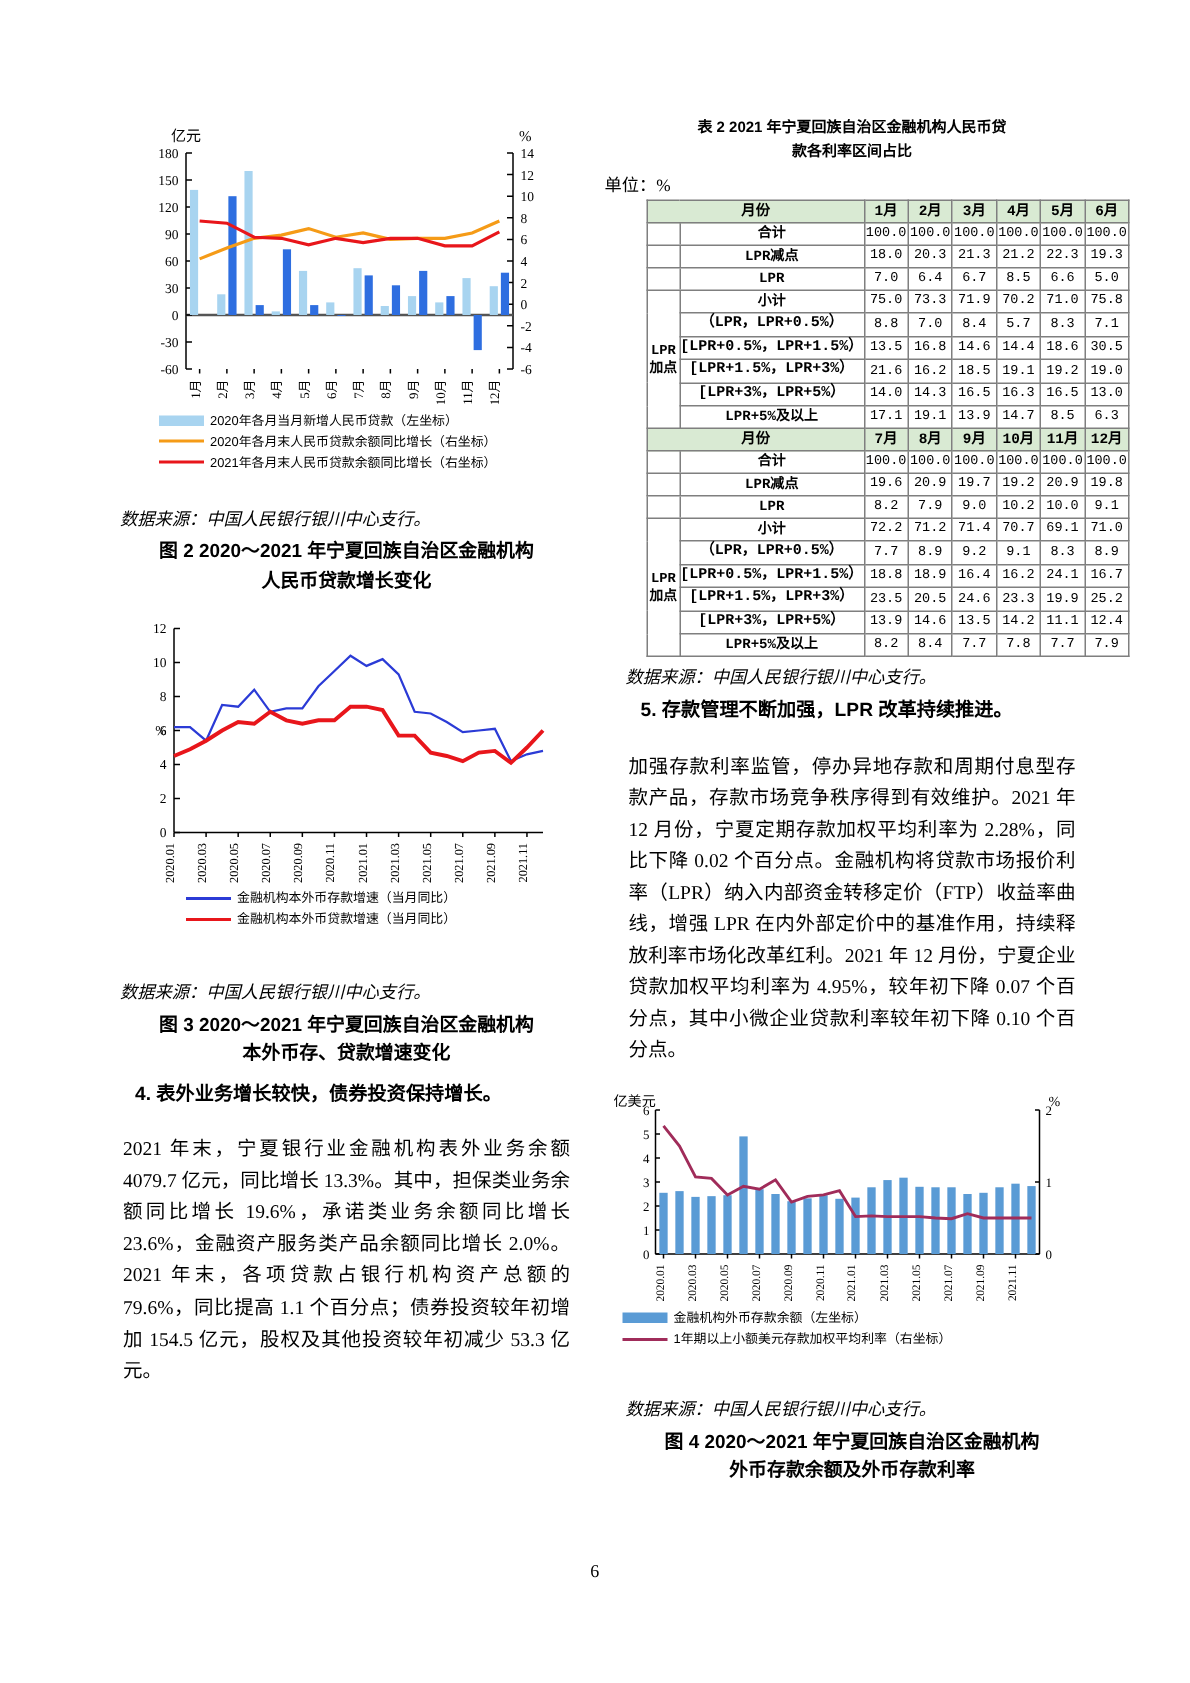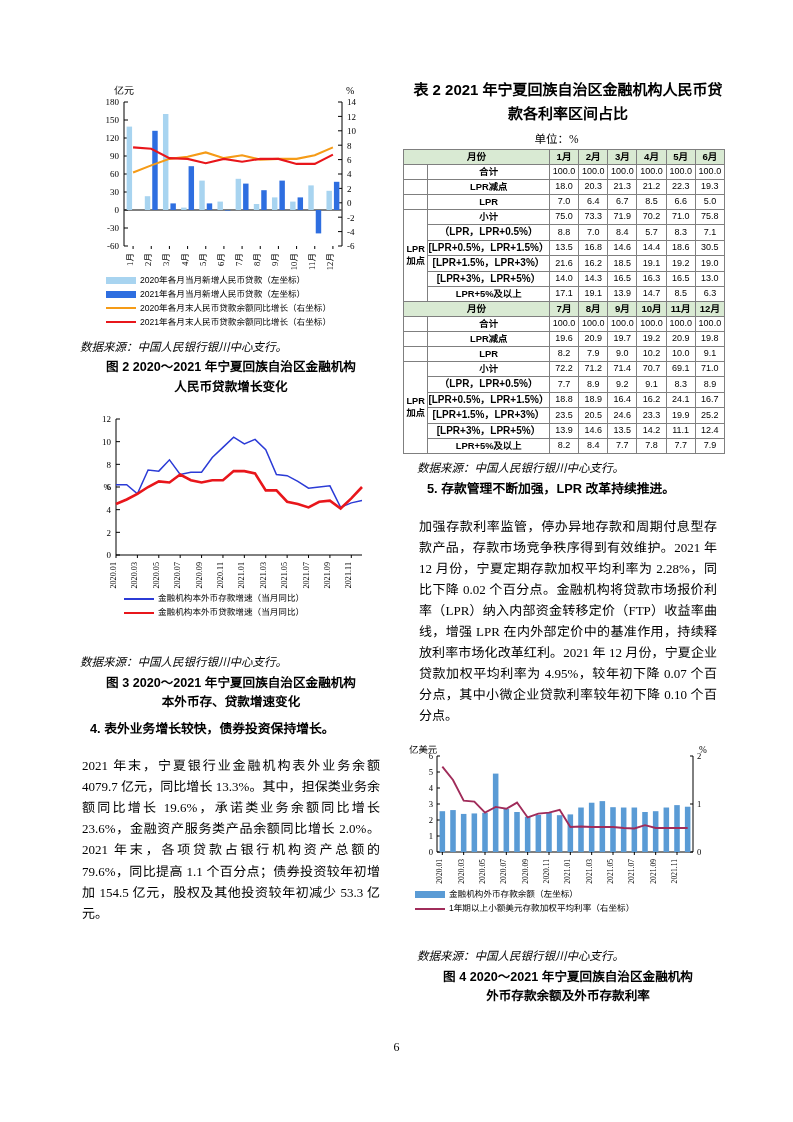--- a/index.html
+++ b/index.html
@@ -32,28 +32,28 @@
   .sec-head {
     font-size: 12.8px; font-weight:bold; text-indent:24px;
     line-height:1.62; margin:2px 0 0 0;
     font-family: "Liberation Sans", sans-serif;
   }
   .para {
     font-size: 13px; line-height:1.62; text-align:justify;
     text-justify: inter-ideograph; margin:16px;
   }
   .tblcap {
-    font-size:15px; font-weight:bold; text-align:center; line-height:1.6;
+    font-size:10px; font-weight:bold; text-align:center; line-height:1.6;
     font-family:"Liberation Sans", sans-serif; margin:0 0 4px 0;
   }
-  .unit { font-size:11.5px; text-align:center; margin:4px 23px 3px 0; }
+  .unit { font-size:11.5px; text-align:left; margin:4px 23px 3px 0; }
 
   
   table.t2 { border-collapse: collapse; width:322px; font-size:9.2px;
-             font-family:Liberation Sans, sans-serif; }
+             font-family:Liberation Mono, monospace;margin-left:28px; }
   table.t2 td, table.t2 th {
     border:1px solid #7f7f7f; text-align:center; padding:1px 0;
     height:15px; line-height:1.25; font-weight:normal;
   }
   table.t2 th.mon { background:#d9ead3; font-weight:bold; font-size:9.6px; }
   table.t2 td.lbl { font-weight:bold; font-size:9.4px; }
   table.t2 td.lblsm { font-weight:bold; font-size:10px; white-space:nowrap; }
   table.t2 td.grp { font-weight:bold; font-size:9.2px; width:26px; }
   table.t2 td.val { width:31px; font-size:9px; }
   table.t2 td.blank { width:26px; border-right:none; border-left:1px solid #7f7f7f; }
@@ -170,24 +170,20 @@
           <line x1="266.9166666666667" y1="168" x2="266.9166666666667" y2="171" stroke="#000" stroke-width="1"></line>
           <text x="266.9166666666667" y="175" font-size="8.6" font-family="Liberation Serif, serif" fill="#000" transform="rotate(-90 266.9166666666667 175)" text-anchor="end">12月</text>
           <text x="48" y="16" font-size="10" font-family="Liberation Serif, serif" fill="#000">亿元</text>
           <text x="280" y="16" font-size="10" font-family="Liberation Serif, serif" fill="#000">%</text>
         </svg><div class="legend" style="position: absolute; left: 40px; top: 195px; width: 290px;">
           <div class="row">
             <span class="sw" style="background: rgb(168, 212, 240);"></span>
             <span>2020年各月当月新增人民币贷款（左坐标）</span>
           </div>
           <div class="row">
-            <span class="sw" style="background: rgb(46, 110, 224);"></span>
-            <span>2021年各月当月新增人民币贷款（左坐标）</span>
-          </div>
-          <div class="row">
             <span class="swl" style="border-top-color: rgb(245, 155, 23);"></span>
             <span>2020年各月末人民币贷款余额同比增长（右坐标）</span>
           </div>
           <div class="row">
             <span class="swl" style="border-top-color: rgb(232, 22, 27);"></span>
             <span>2021年各月末人民币贷款余额同比增长（右坐标）</span>
           </div>
         </div></div>
 
     <div class="src">数据来源：中国人民银行银川中心支行。</div>

